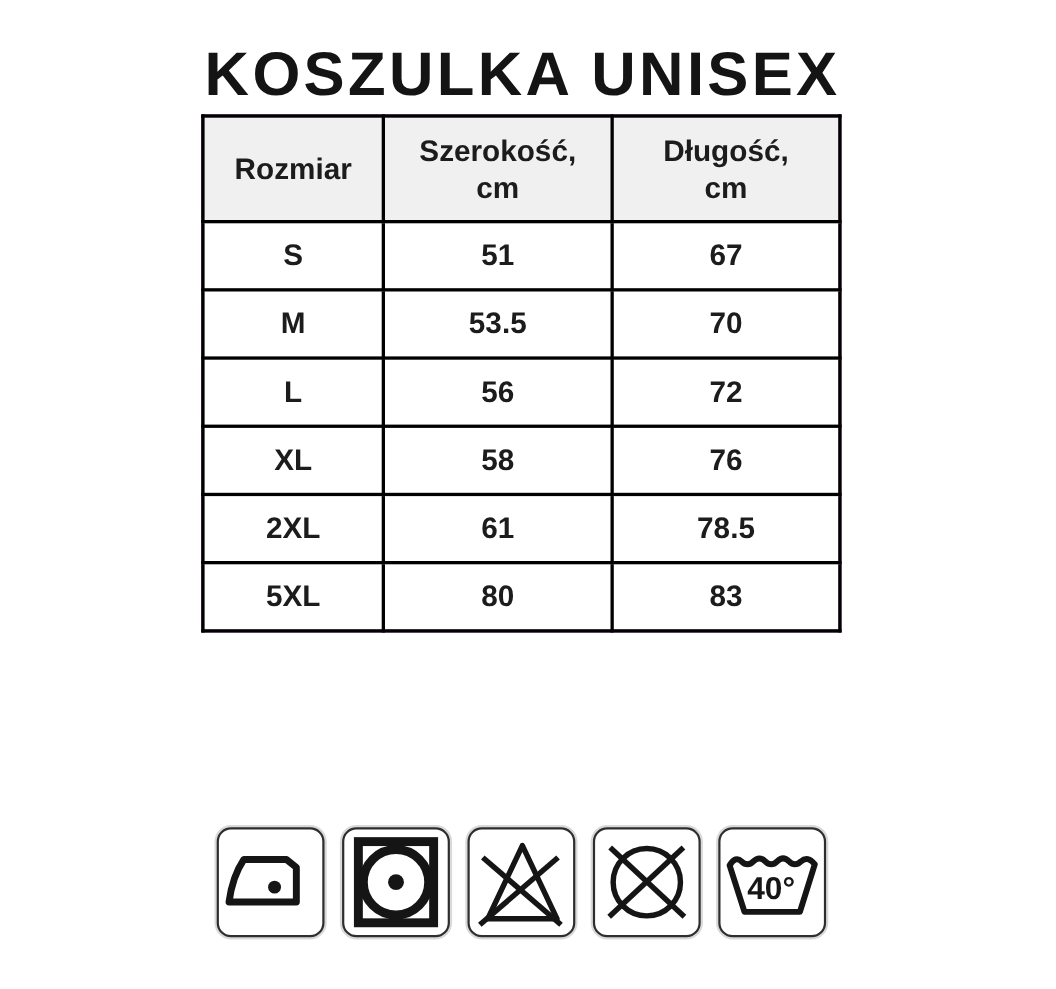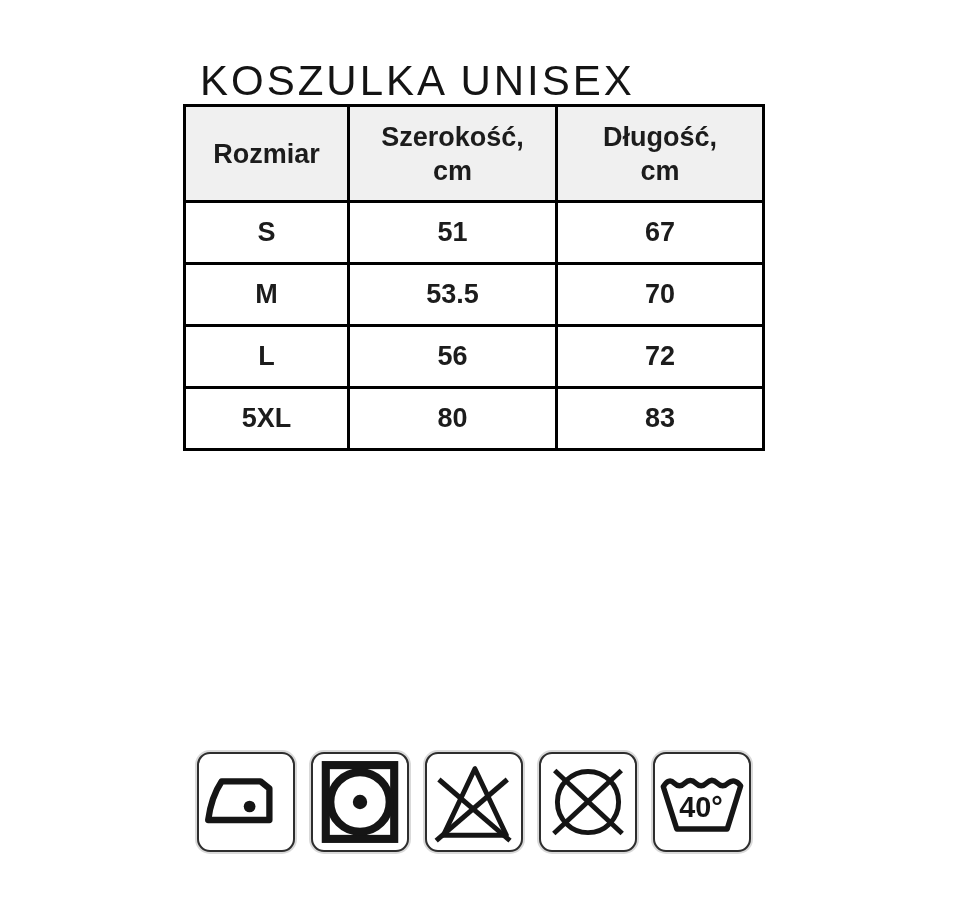--- a/index.html
+++ b/index.html
@@ -9,24 +9,24 @@
     height: 899px;
     background: #ffffff;
     font-family: "Liberation Sans", sans-serif;
     color: #141414;
     overflow: hidden;
   }
   .title {
     position: absolute;
     left: 186px;
     top: 46px;
-    margin: 14px;
-    font-size: 42px;
+    margin: 0;
+    font-size: 56px;
     line-height: 42px;
-    font-weight: normal;
+    font-weight: bold;
     letter-spacing: 3px;
     color: #141414;
     white-space: nowrap;
   }
   table.size-table {
     position: absolute;
     left: 183px;
     top: 104px;
     border-collapse: collapse;
     table-layout: fixed;
@@ -114,20 +114,30 @@
           <th>M</th>
           <td>53.5</td>
           <td>70</td>
         </tr>
         <tr>
           <th>L</th>
           <td>56</td>
           <td>72</td>
         </tr>
         <tr>
+          <th>XL</th>
+          <td>58</td>
+          <td>76</td>
+        </tr>
+        <tr>
+          <th>2XL</th>
+          <td>61</td>
+          <td>78.5</td>
+        </tr>
+        <tr>
           <th>5XL</th>
           <td>80</td>
           <td>83</td>
         </tr>
       </tbody>
   </table>
 
   <div class="care-row">
 
     <div class="care-frame">

